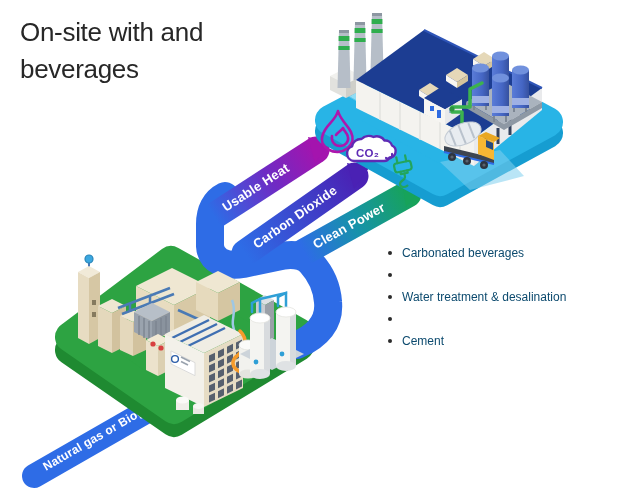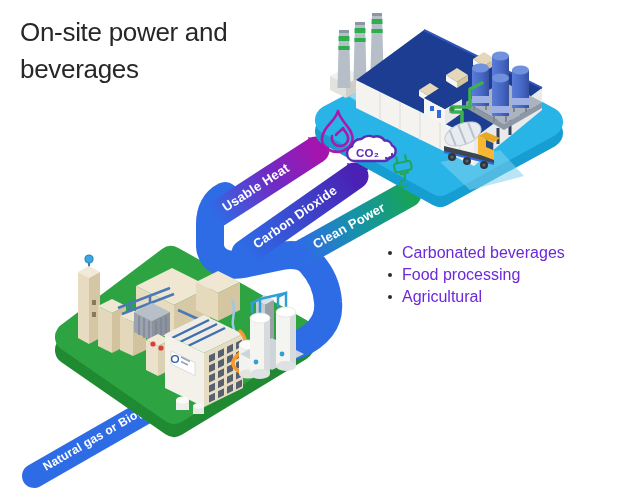--- a/index.html
+++ b/index.html
@@ -4,21 +4,21 @@
 <style>
   html,body{margin:0;padding:0;background:#fff;}
   #stage{position:relative;width:623px;height:503px;background:#ffffff;overflow:hidden;
          font-family:"Liberation Sans",sans-serif;}
   #diagram{position:absolute;left:0;top:0;}
   .title{position:absolute;left:20px;top:14px;width:260px;color:#272727;
          font-size:26px;line-height:37px;font-weight:400;letter-spacing:-0.3px;}
   .apps{position:absolute;left:386px;top:243px;width:235px;}
   .app-row{display:flex;align-items:flex-start;height:22px;}
   .app-dot{width:4px;height:4px;border-radius:50%;background:#2b2b2b;margin:8px 10px 0 2px;flex:0 0 auto;}
-  .app-text{font-size:16px;color:#6d28d9;line-height:20px;white-space:nowrap;}
+  .app-text{font-size:12px;color:#0c4a6e;line-height:20px;white-space:nowrap;}
   .band-label{font-size:13px;font-weight:600;fill:#ffffff;letter-spacing:.2px;}
   .gas-label{font-size:12px;font-weight:600;fill:#ffffff;letter-spacing:.2px;}
   .co2-label{font-size:11.5px;font-weight:700;fill:#5e2bb5;letter-spacing:.3px;}
 </style>
 </head>
 <body>
 
 <div id="stage">
 
   <svg id="diagram" width="623" height="503" viewBox="0 0 623 503">
@@ -363,32 +363,38 @@
     <g transform="translate(404,172) rotate(-12)" fill="none" stroke="#23a55c" stroke-width="2.2" stroke-linecap="round" stroke-linejoin="round">
       <line x1="-4.5" y1="-10" x2="-4.5" y2="-16"></line>
       <line x1="4.5" y1="-10" x2="4.5" y2="-16"></line>
       <rect x="-8.5" y="-10" width="17" height="9" rx="2.5"></rect>
       <path d="M-3.5,-1 v2.5 h7 v-2.5"></path>
       <path d="M0,1.5 v3 c0,4 -6.5,3 -6.5,7 c0,3 4,4 7,2.5"></path>
     </g>
   </svg>
 
   <div class="title">
-    <div>On-site power and</div>
+    <div>On-site with and</div>
     <div>beverages</div>
   </div>
 
   <div class="apps">
     <div class="app-row">
       <span class="app-dot"></span>
       <span class="app-text">Carbonated beverages</span>
     </div>
     <div class="app-row">
       <span class="app-dot"></span>
-      <span class="app-text">Food processing</span>
     </div>
     <div class="app-row">
       <span class="app-dot"></span>
-      <span class="app-text">Agricultural</span>
+      <span class="app-text">Water treatment &amp; desalination</span>
+    </div>
+    <div class="app-row">
+      <span class="app-dot"></span>
+    </div>
+    <div class="app-row">
+      <span class="app-dot"></span>
+      <span class="app-text">Cement</span>
     </div>
   </div>
 
 </div>
 
 </body></html>

